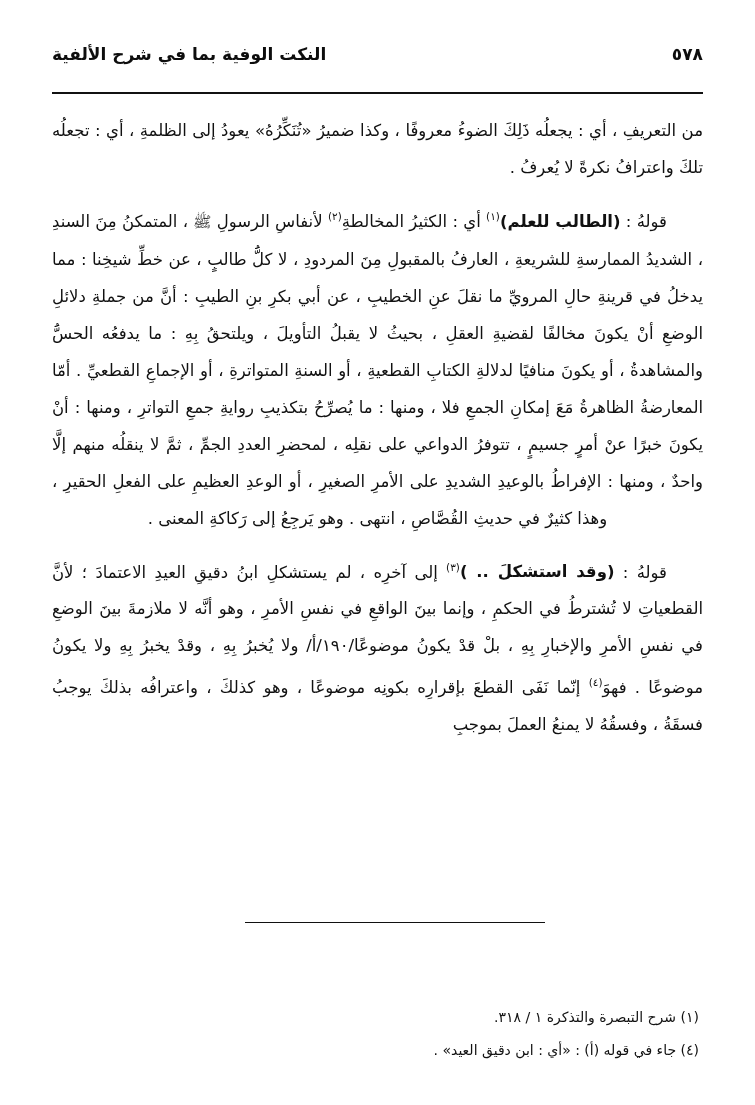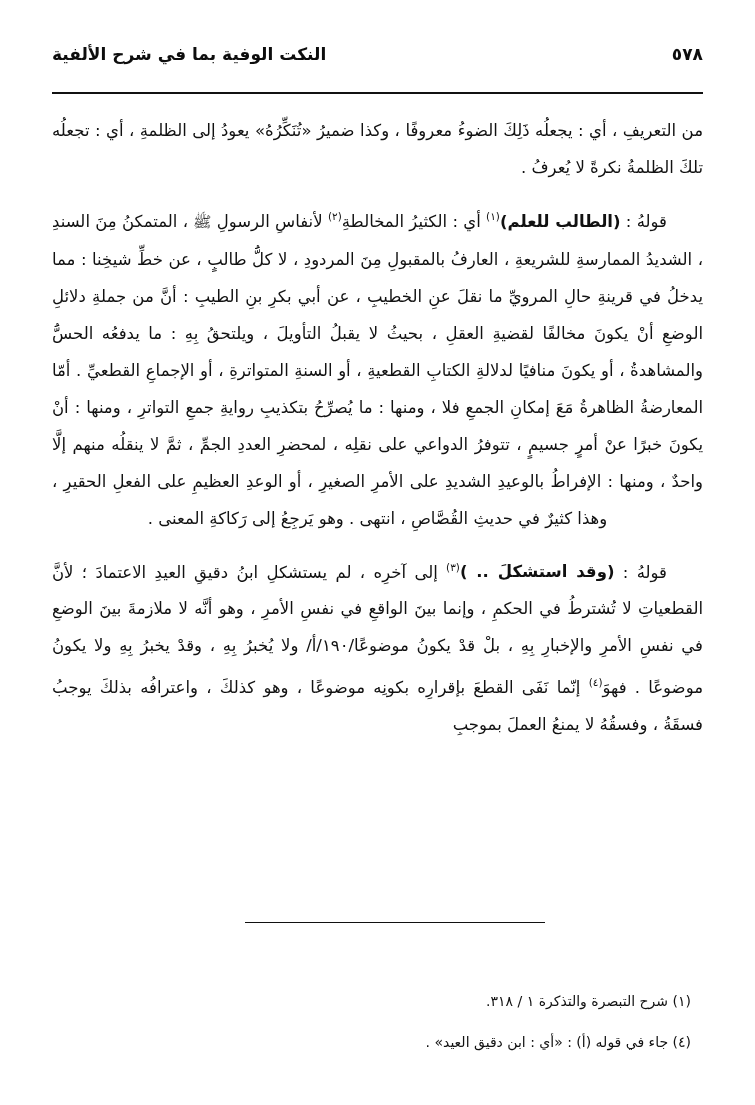--- a/index.html
+++ b/index.html
@@ -100,39 +100,39 @@
   .footnotes {
     position: absolute;
     bottom: 36px;
     right: 52px;
     left: 52px;
   }
   .footnote {
     font-size: 14px;
     line-height: 29px;
     text-align: right;
-    margin: 12px;
+    margin: 4px;
   }
 </style>
 </head>
 <body>
 
 <div class="page">
 
   <div class="header">
     <div class="header-title">النكت الوفية بما في شرح الألفية</div>
     <div class="header-page">٥٧٨</div>
   </div>
 
   <div class="header-rule"></div>
 
   <div class="body">
 
     <div class="blk">
-      <p class="para">من التعريفِ ، أي : يجعلُه ذَلِكَ الضوءُ معروفًا ، وكذا ضميرُ «تُنَكِّرُهُ» يعودُ إلى الظلمةِ ، أي : تجعلُه تلكَ الظلمةُ نكرةً لا يُعرفُ .</p>
+      <p class="para">من التعريفِ ، أي : يجعلُه ذَلِكَ الضوءُ معروفًا ، وكذا ضميرُ «تُنَكِّرُهُ» يعودُ إلى الظلمةِ ، أي : تجعلُه تلكَ واعترافُ نكرةً لا يُعرفُ .</p>
     </div>
 
     <div class="blk">
       <p class="para indent last-center">
         <span>قولهُ : </span><b class="bold">(الطالب للعلم)</b><sup class="fn">(١)</sup><span> أي : الكثيرُ المخالطةِ</span><sup class="fn">(٢)</sup><span> لأنفاسِ الرسولِ </span><span class="sallam">ﷺ</span><span> ، المتمكنُ مِنَ السندِ ، الشديدُ الممارسةِ للشريعةِ ، العارفُ بالمقبولِ مِنَ المردودِ ، لا كلُّ طالبٍ ، عن خطِّ شيخِنا : مما يدخلُ في قرينةِ حالِ المرويِّ ما نقلَ عنِ الخطيبِ ، عن أبي بكرِ بنِ الطيبِ : أنَّ من جملةِ دلائلِ الوضعِ أنْ يكونَ مخالفًا لقضيةِ العقلِ ، بحيثُ لا يقبلُ التأويلَ ، ويلتحقُ بِهِ : ما يدفعُه الحسُّ والمشاهدةُ ، أو يكونَ منافيًا لدلالةِ الكتابِ القطعيةِ ، أو السنةِ المتواترةِ ، أو الإجماعِ القطعيِّ . أمّا المعارضةُ الظاهرةُ مَعَ إمكانِ الجمعِ فلا ، ومنها : ما يُصرِّحُ بتكذيبِ روايةِ جمعِ التواترِ ، ومنها : أنْ يكونَ خبرًا عنْ أمرٍ جسيمٍ ، تتوفرُ الدواعي على نقلِه ، لمحضرِ العددِ الجمِّ ، ثمَّ لا ينقلُه منهم إلَّا واحدٌ ، ومنها : الإفراطُ بالوعيدِ الشديدِ على الأمرِ الصغيرِ ، أو الوعدِ العظيمِ على الفعلِ الحقيرِ ، وهذا كثيرٌ في حديثِ القُصَّاصِ ، انتهى . وهو يَرجِعُ إلى رَكاكةِ المعنى .</span>
       </p>
     </div>
 
     <div class="blk">
       <p class="para indent">

